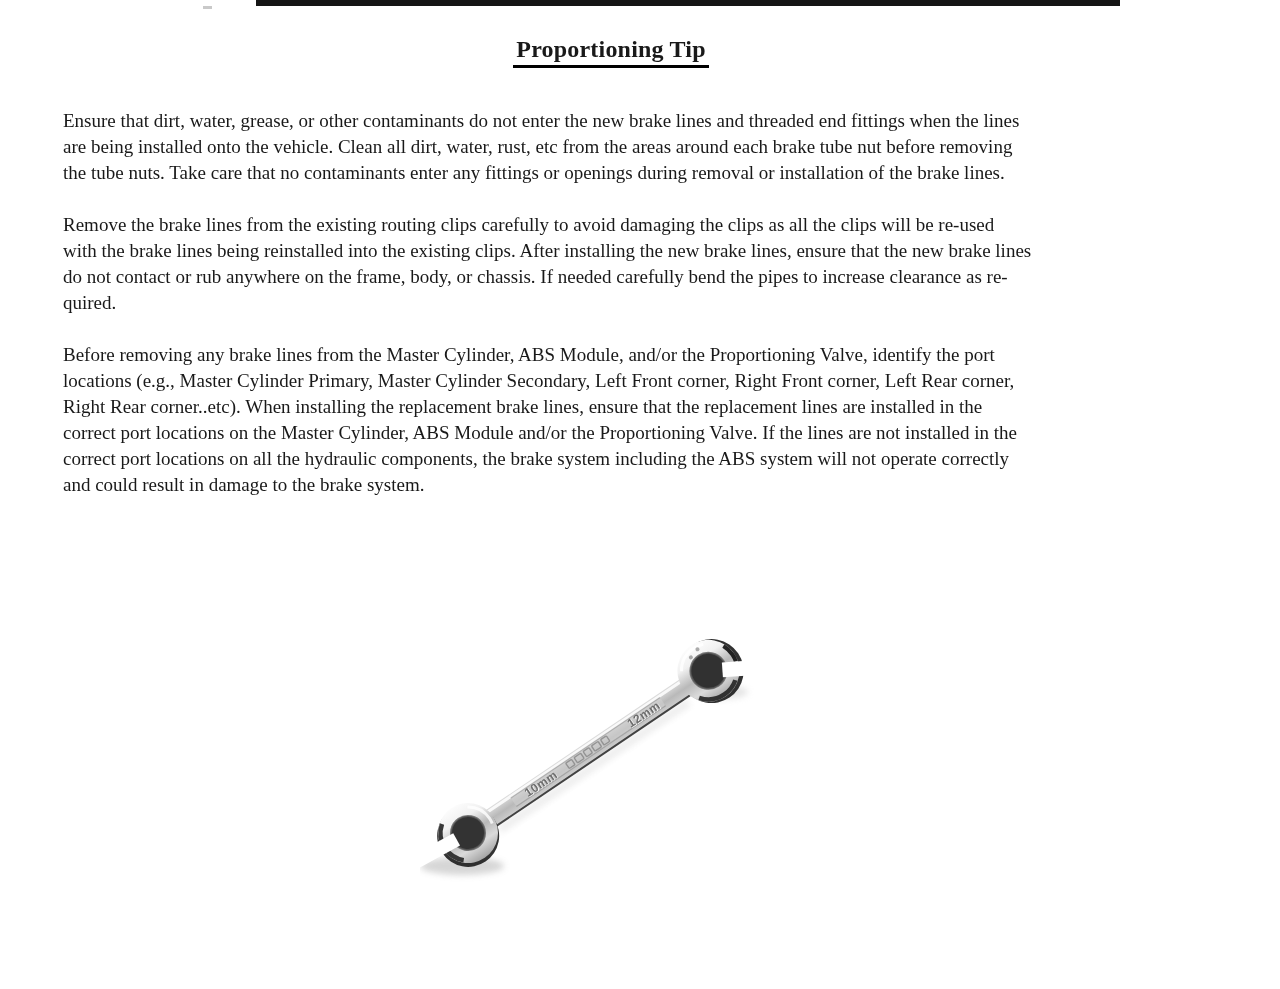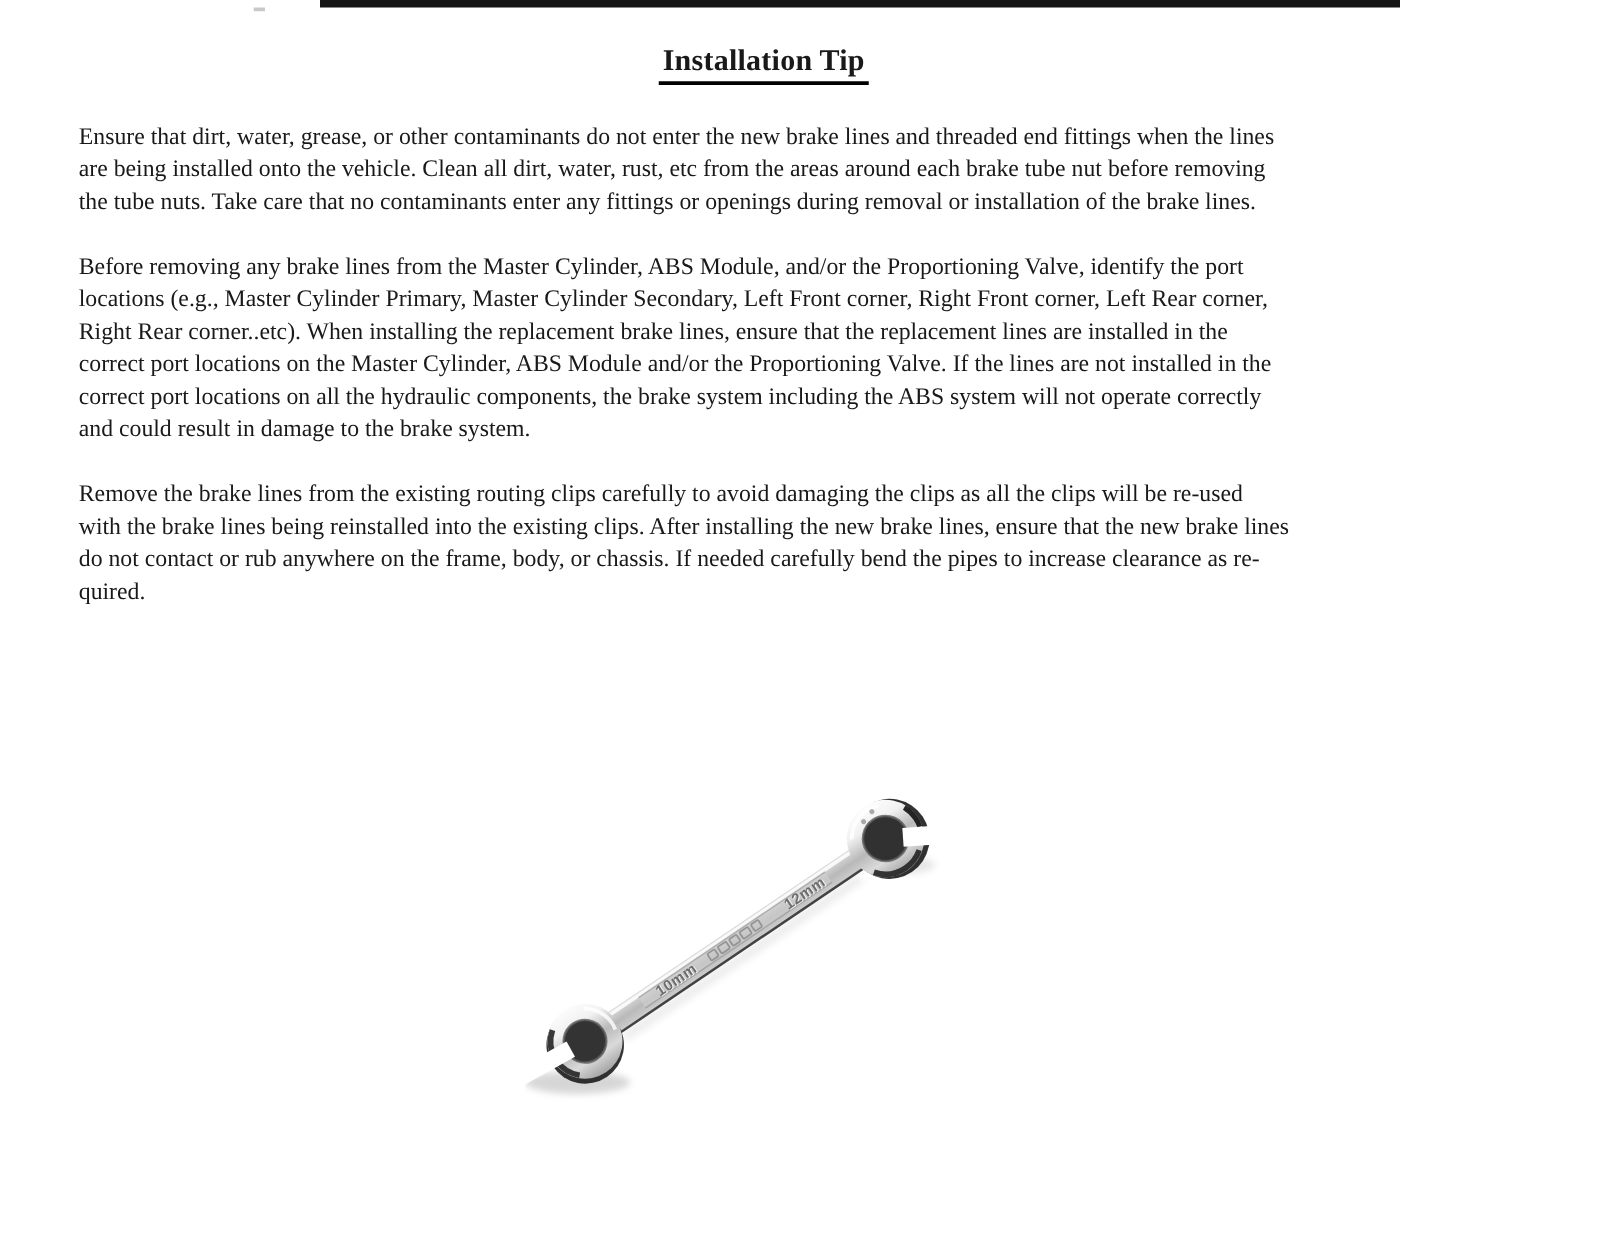--- a/index.html
+++ b/index.html
@@ -36,58 +36,58 @@
   .content {
     margin-left: 63px;
     width: 1170px;
   }
   .para {
     font-size: 19px;
     line-height: 26px;
     white-space: pre;
     margin: 26px 0 0 0;
   }
-  .para.first { margin-top: 29px; }
+  .para.first { margin-top: 40px; }
   .para.bold { font-weight: bold; }
   .wrench-figure {
     position: absolute;
     left: 420px; top: 628px;
     width: 360px; height: 258px;
   }
   .stamp-text {
     font-family: "Liberation Sans", sans-serif;
     font-size: 12px;
     font-weight: bold;
     letter-spacing: 0.5px;
   }
 </style>
 </head>
 <body>
 
 <div class="top-bar"></div>
 <div class="top-speck"></div>
 
 <div class="title-wrap">
-  <span class="doc-title">Installation Tip</span>
+  <span class="doc-title">Proportioning Tip</span>
 </div>
 
 <div class="content">
   <p class="para first">Ensure that dirt, water, grease, or other contaminants do not enter the new brake lines and threaded end fittings when the lines
 are being installed onto the vehicle. Clean all dirt, water, rust, etc from the areas around each brake tube nut before removing
 the tube nuts. Take care that no contaminants enter any fittings or openings during removal or installation of the brake lines.</p>
+  <p class="para">Remove the brake lines from the existing routing clips carefully to avoid damaging the clips as all the clips will be re-used
+with the brake lines being reinstalled into the existing clips. After installing the new brake lines, ensure that the new brake lines
+do not contact or rub anywhere on the frame, body, or chassis. If needed carefully bend the pipes to increase clearance as re-
+quired.</p>
   <p class="para">Before removing any brake lines from the Master Cylinder, ABS Module, and/or the Proportioning Valve, identify the port
 locations (e.g., Master Cylinder Primary, Master Cylinder Secondary, Left Front corner, Right Front corner, Left Rear corner,
 Right Rear corner..etc). When installing the replacement brake lines, ensure that the replacement lines are installed in the
 correct port locations on the Master Cylinder, ABS Module and/or the Proportioning Valve. If the lines are not installed in the
 correct port locations on all the hydraulic components, the brake system including the ABS system will not operate correctly
 and could result in damage to the brake system.</p>
-  <p class="para">Remove the brake lines from the existing routing clips carefully to avoid damaging the clips as all the clips will be re-used
-with the brake lines being reinstalled into the existing clips. After installing the new brake lines, ensure that the new brake lines
-do not contact or rub anywhere on the frame, body, or chassis. If needed carefully bend the pipes to increase clearance as re-
-quired.</p>
 </div>
 
 <svg class="wrench-figure" viewBox="0 0 360 258" role="img" aria-label="chrome double-ended flare nut line wrench">
   <defs>
     <linearGradient id="chromeV" x1="0" y1="-34" x2="0" y2="34" gradientUnits="userSpaceOnUse">
       <stop offset="0" stop-color="#ffffff"></stop>
       <stop offset="0.28" stop-color="#f1f1f1"></stop>
       <stop offset="0.52" stop-color="#b9b9b9"></stop>
       <stop offset="0.72" stop-color="#dadada"></stop>
       <stop offset="1" stop-color="#969696"></stop>

